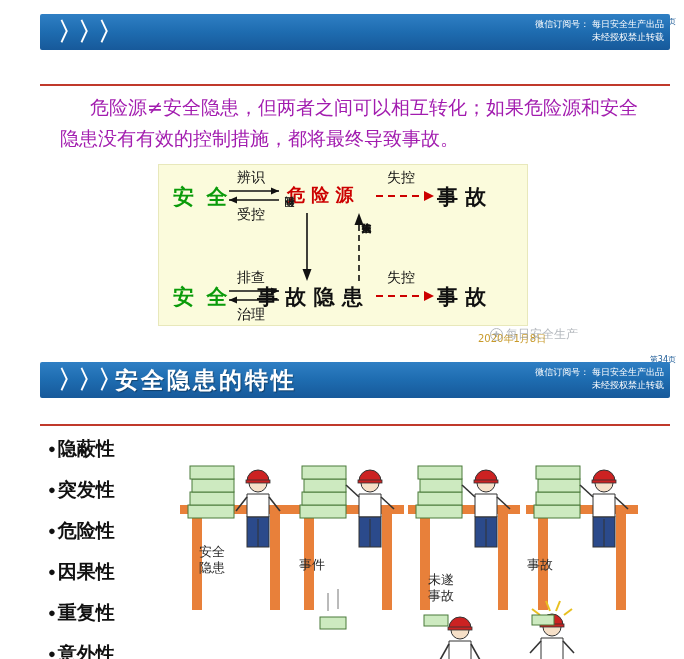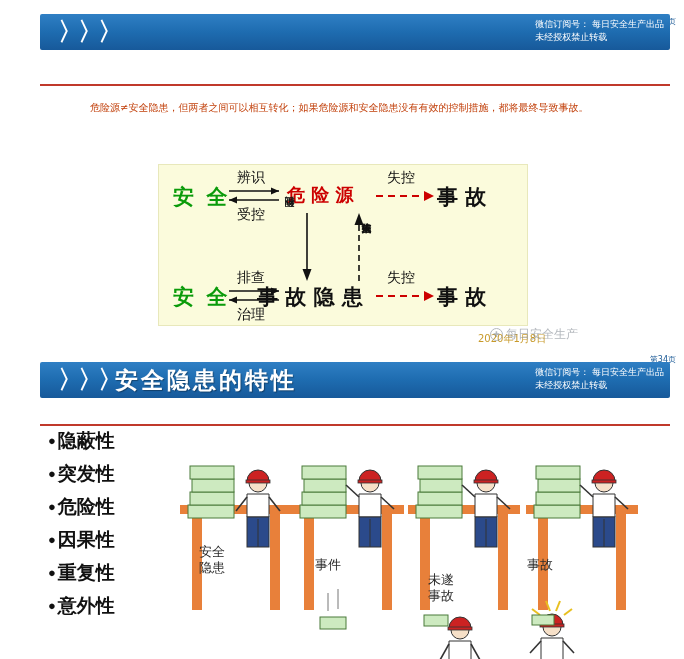--- a/index.html
+++ b/index.html
@@ -52,21 +52,21 @@
     font-family: "DejaVu Sans", sans-serif;
     text-shadow: 1px 1px 1px rgba(0,0,0,0.35);
   }
   .header-note {
     position: absolute;
     right: 6px;
     top: 4px;
     color: #ffffff;
     font-size: 9px;
     line-height: 13px;
-    text-align: left;
+    text-align: right;
     font-family: "DejaVu Sans", sans-serif;
   }
   .page-num {
     position: absolute;
     right: 8px;
     color: #1c5a96;
     font-size: 8px;
     font-family: "DejaVu Sans", sans-serif;
   }
   .red-rule {
@@ -76,23 +76,23 @@
     height: 2px;
     background: #c0392b;
   }
 
   
   .para {
     position: absolute;
     left: 60px;
     right: 40px;
     top: 78px;
-    font-size: 10px;
+    font-size: 19px;
     line-height: 31px;
-    color: #c2410c;
+    color: #a21caf;
     text-indent: 30px;
     font-family: "DejaVu Sans", sans-serif;
   }
   .diagram {
     position: absolute;
     left: 158px;
     top: 150px;
     width: 368px;
     height: 160px;
     background: #fbfbdc;
@@ -170,20 +170,21 @@
     top: 62px;
     width: 150px;
   }
   .bullet {
     font-size: 19px;
     font-weight: bold;
     color: #111111;
     line-height: 33px;
     font-family: Liberation Serif, serif;
     white-space: nowrap;
+    margin-top: 8px;
   }
   .bullet .dot {
     font-size: 13px;
     vertical-align: 2px;
     margin-right: 2px;
   }
   .scene {
     position: absolute;
     left: 170px;
     top: 48px;
@@ -389,18 +390,18 @@
           <line x1="-12" y1="-12" x2="-20" y2="-18"></line>
           <line x1="12" y1="-12" x2="20" y2="-18"></line>
         </g>
       </g>
       <rect x="6" y="150" width="22" height="10" fill="#cdeac0" stroke="#4a7a3a" stroke-width="1"></rect>
     </g>
   </svg>
 
   <div class="table-label" style="left:190px; top:182px; width:44px; white-space:pre-line;">安全
 隐患</div>
-  <div class="table-label" style="left:306px; top:195px; width:44px; white-space:pre-line;">事件</div>
+  <div class="table-label" style="left:290px; top:195px; width:44px; white-space:pre-line;">事件</div>
   <div class="table-label" style="left:419px; top:180px; width:44px; white-space:pre-line;margin-top:30px;">未遂
 事故</div>
   <div class="table-label" style="left:518px; top:195px; width:44px; white-space:pre-line;">事故</div>
 
 </div>
 
 </body></html>

